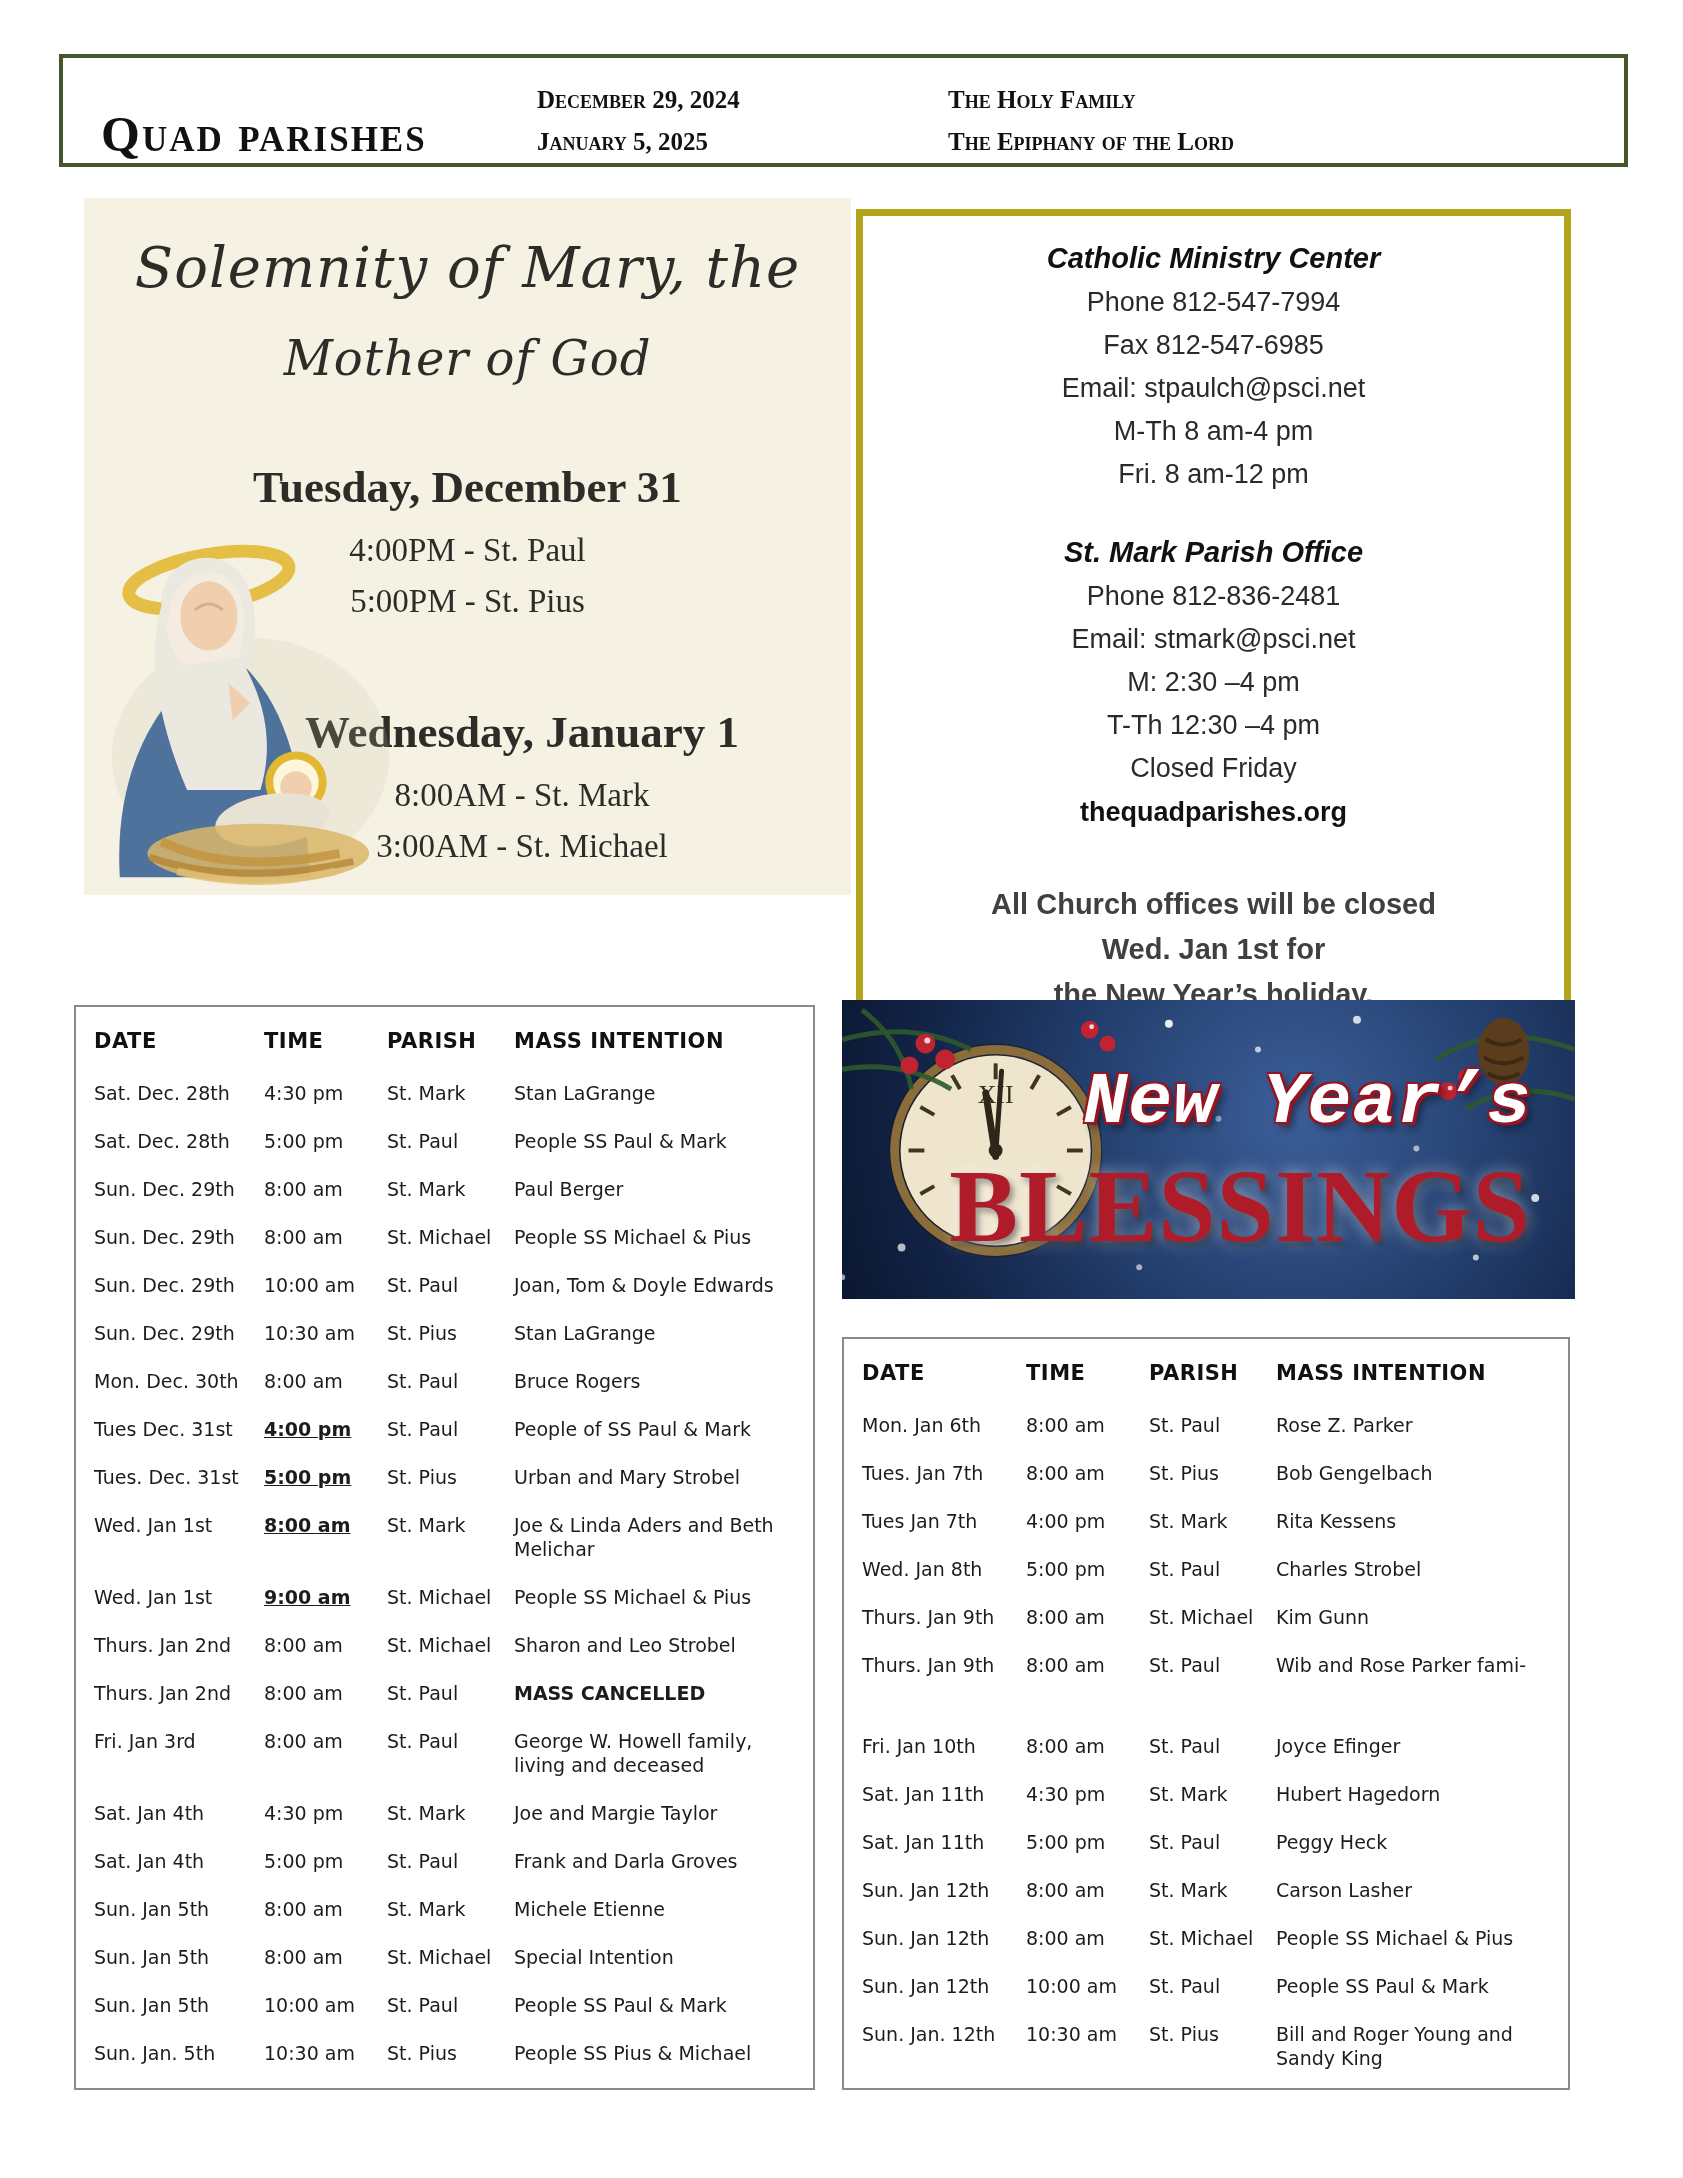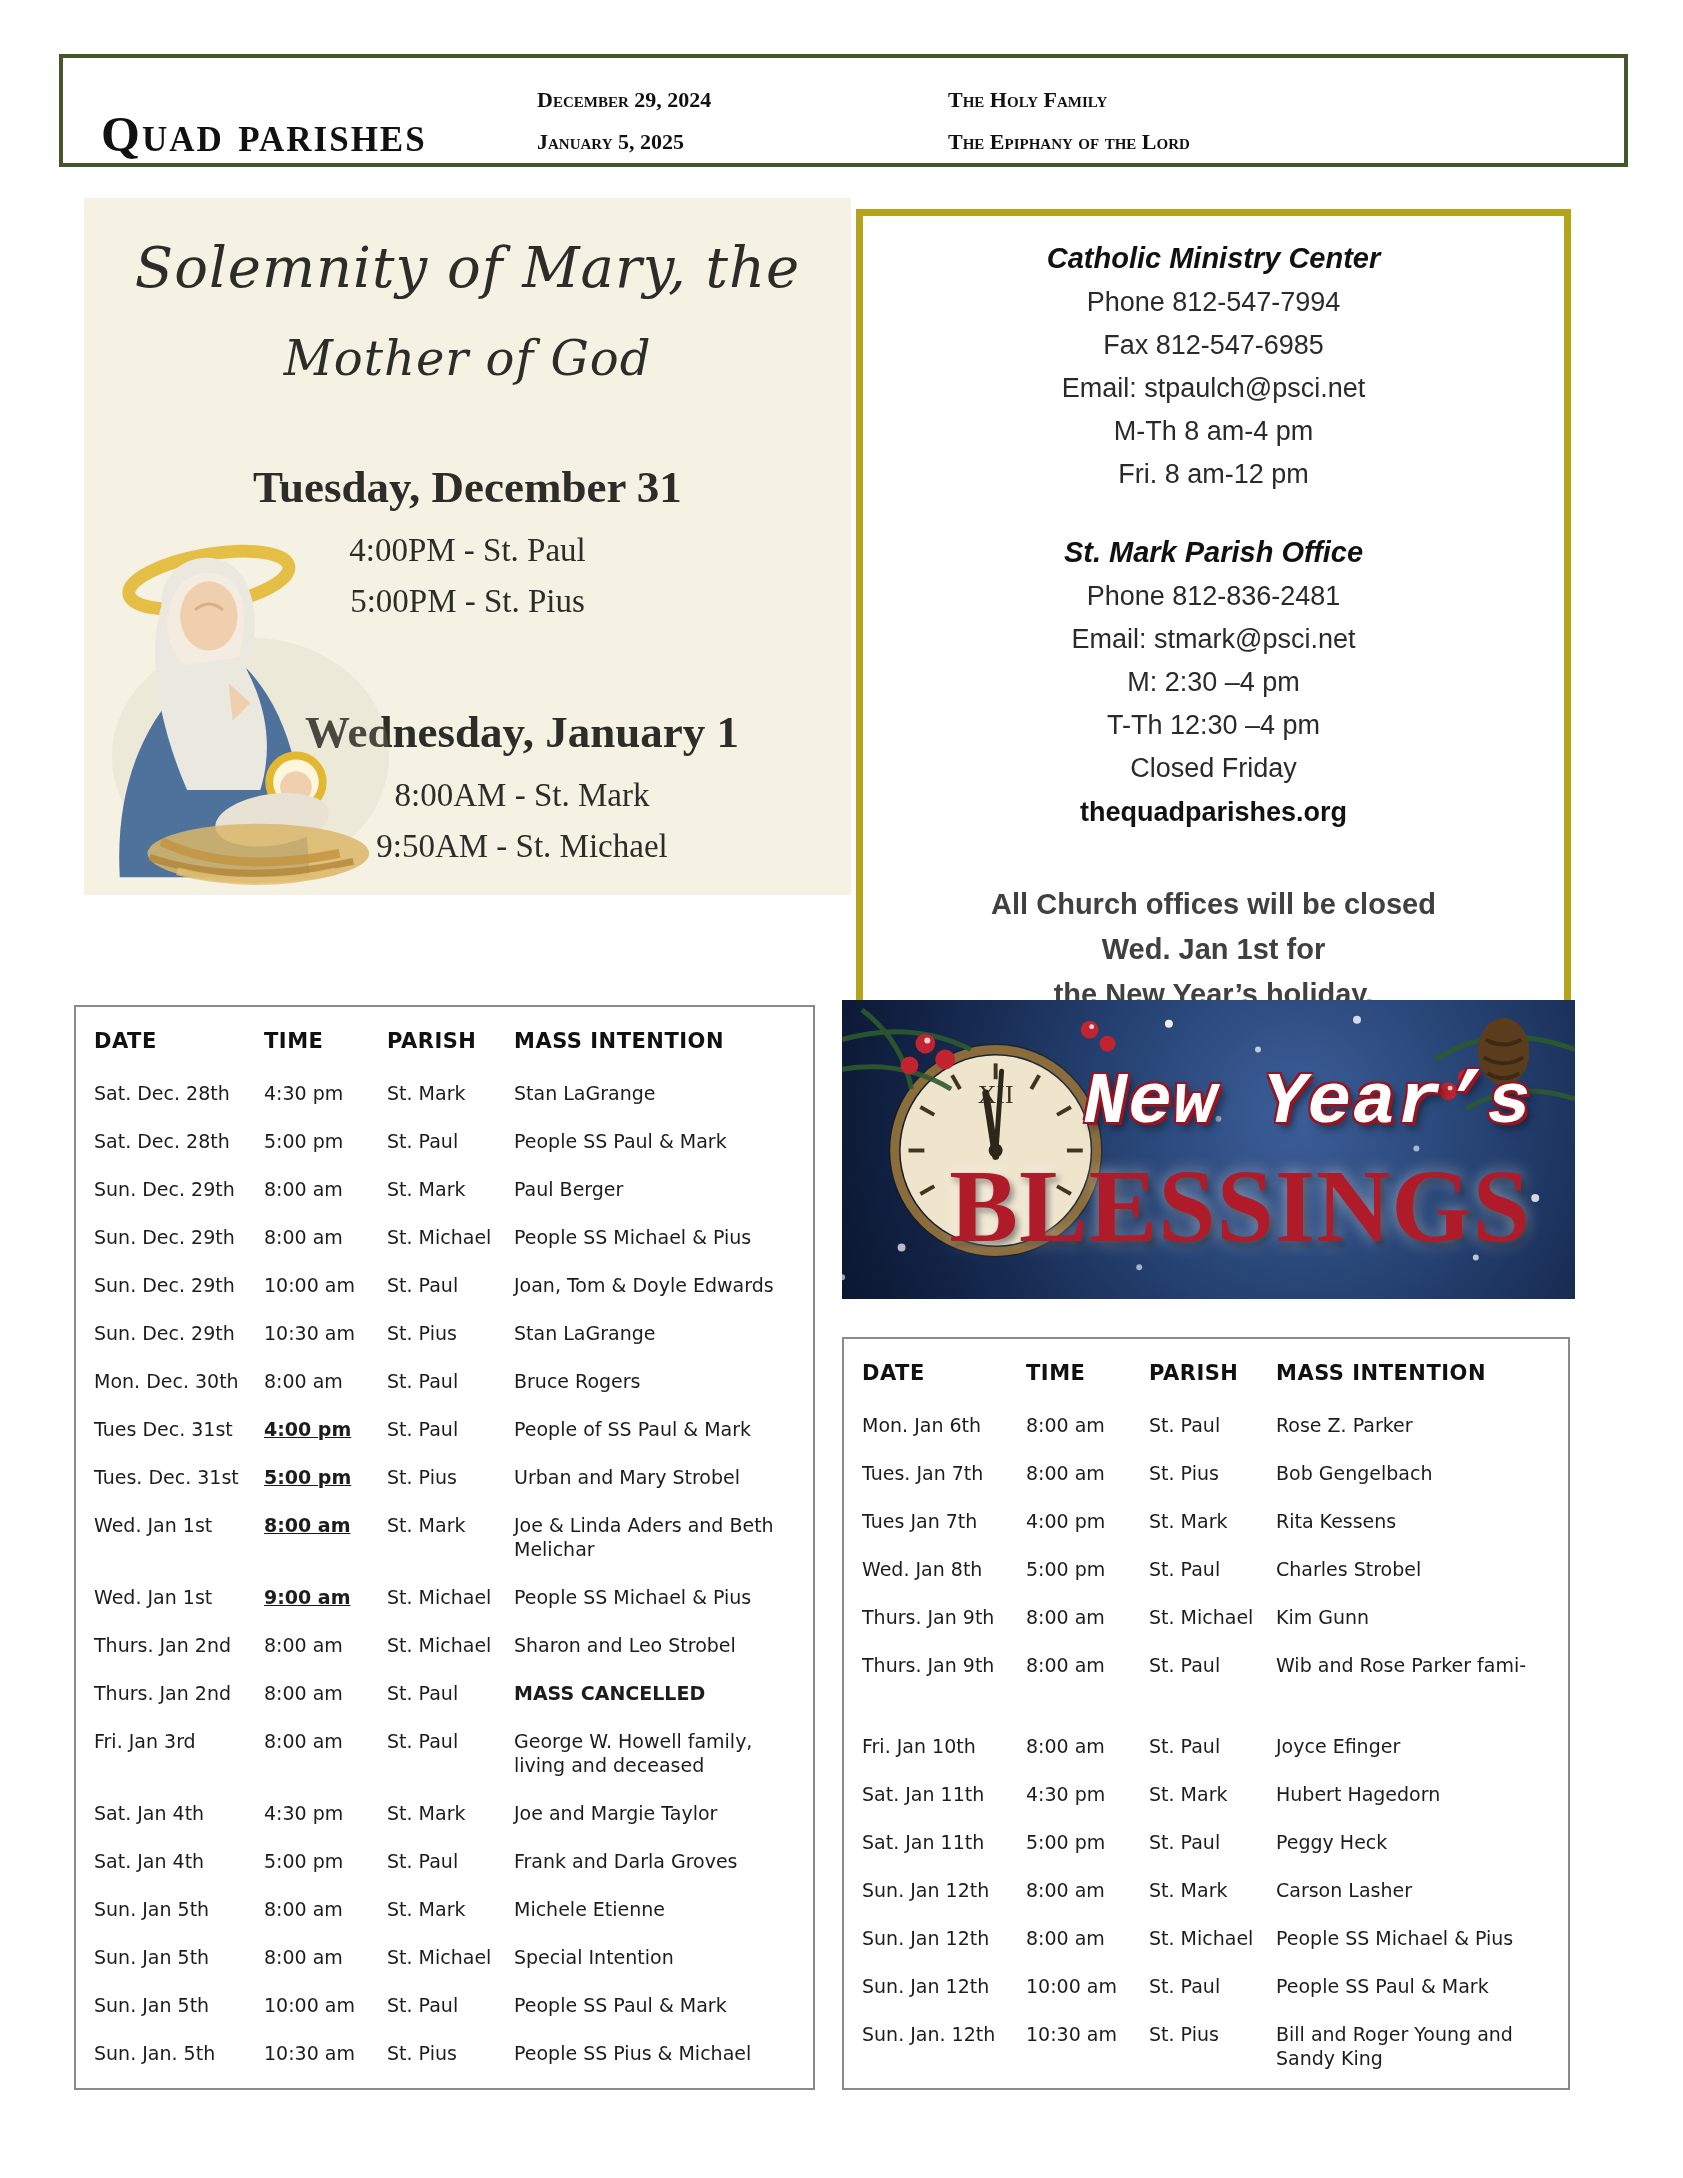--- a/index.html
+++ b/index.html
@@ -13,21 +13,21 @@
     border:4px solid #45572a; background:#fff;
     display:flex; align-items:flex-end;
     font-family:"Liberation Serif", serif;
   }
   .brand {
     font-variant:small-caps; font-size:50px; font-weight:700;
     letter-spacing:2px; margin-left:38px; width:436px; color:#111;
   }
   .header-dates { width:411px; }
   .header-dates .hline, .header-feasts .hline {
-    font-variant:small-caps; font-size:22px; font-weight:700; line-height:42px; color:#111;
+    font-variant:small-caps; font-size:25px; font-weight:700; line-height:42px; color:#111;
   }
   .header-feasts { flex:1; }
 
   
   .solemnity {
     position:absolute; left:84px; top:198px; width:767px; height:697px;
     background:#f5f1e3; font-family:"Liberation Serif", serif; color:#2e2c28;
     text-align:center;
   }
   .sol-title { font-style:italic; font-size:56px; line-height:71px; padding-top:34px; letter-spacing:1px; font-family:"DejaVu Serif", serif; }
@@ -118,21 +118,21 @@
       <div class="stime">4:00PM - St. Paul</div>
           <div class="stime">5:00PM - St. Pius</div>
         </div>
     </div>
 
     <div class="sol-day2">
       <div class="sol-day-heading">Wednesday, January 1</div>
       <div class="sol-times">
 
       <div class="stime">8:00AM - St. Mark</div>
-          <div class="stime">9:50AM - St. Michael</div>
+          <div class="stime">3:00AM - St. Michael</div>
         </div>
     </div>
 
     <svg class="mary-svg" width="307" height="386" viewBox="0 0 310 390" aria-hidden="true">
       <ellipse cx="160" cy="250" rx="140" ry="120" fill="#cfc6a9" opacity="0.18"></ellipse>
       <ellipse cx="118" cy="72" rx="82" ry="26" fill="none" stroke="#e2b833" stroke-width="13" opacity="0.9" transform="rotate(-10 118 72)"></ellipse>
       <path d="M28,372 C22,268 62,205 98,172 L155,160 C196,202 214,266 220,372 Z" fill="#4f729c"></path>
       <path d="M70,98 C68,48 128,34 152,68 C168,94 168,132 156,162 C178,204 182,244 170,284 L96,284 C70,224 54,152 70,98 Z" fill="#ebe8df"></path>
       <path d="M78,104 C80,66 124,52 144,76 C156,92 156,124 148,150 L92,158 C78,140 72,122 78,104 Z" fill="#f4ece0"></path>
       <ellipse cx="118" cy="108" rx="29" ry="35" fill="#f0cfae"></ellipse>

